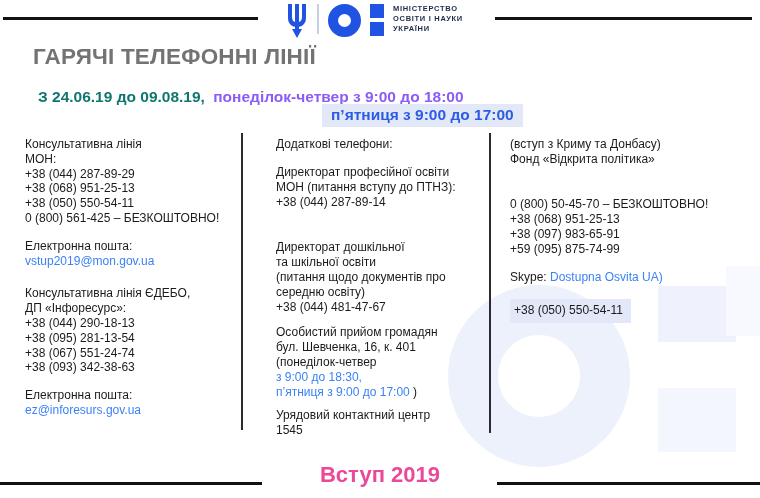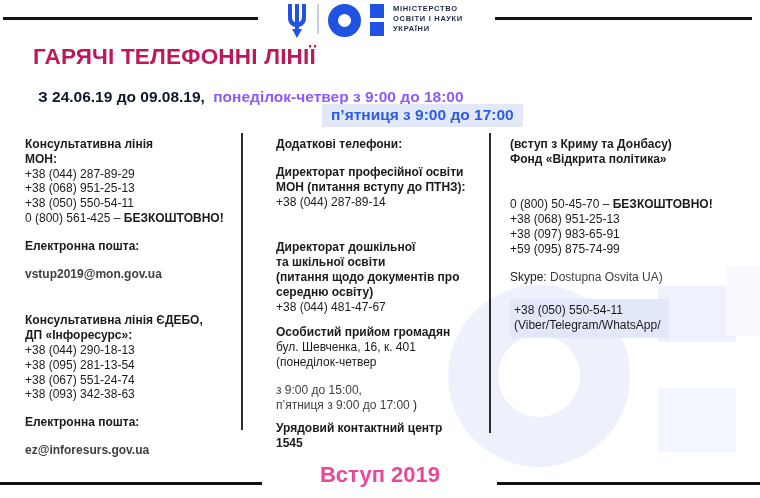--- a/index.html
+++ b/index.html
@@ -27,39 +27,39 @@
   
   .logo { position:absolute; left:286px; top:4px; display:flex; gap:9px; z-index:1; }
   .logo-vbar { width:2px; height:30px; background:#c6cfe8; }
   .logo-ring { width:33px; height:33px; border:10px solid #2153e2; border-radius:50%; }
   .logo-colon { display:flex; flex-direction:column; gap:4px; }
   .logo-colon span { width:14px; height:14px; background:#2153e2; display:block; }
   .ministry { font-size:7.5px; font-weight:bold; letter-spacing:0.7px;
               line-height:10px; color:#1e2a4b; }
   
   .page-title { position:absolute; left:33px; top:44px; z-index:1;
-                font-size:22.5px; font-weight:bold; color:#be185d; letter-spacing:0.2px; }
+                font-size:22.5px; font-weight:bold; color:#737373; letter-spacing:0.2px; }
   .sched1 { position:absolute; left:38px; top:88px; z-index:1;
             font-size:15.5px; font-weight:bold; white-space:nowrap; }
-  .sched1 .dates { color:#0f172a; }
+  .sched1 .dates { color:#0f766e; }
   .sched1 .blue-part { color:#8b5cf6; margin-left:4px; }
   .sched2 { position:absolute; left:322px; top:104px; z-index:1;
             background:#e3e8f8; color:#2b5ce5; font-size:15.5px; font-weight:bold;
             padding:2px 9px 3px 9px; white-space:nowrap; }
   
   .col { position:absolute; top:132px; z-index:1; }
   .col-left  { left:25px;  width:214px; }
   .col-mid   { left:276px; width:222px; }
   .col-right { left:510px; width:248px; }
   .ln { font-size:12px; line-height:14.8px; white-space:nowrap; }
   .lh15 .ln { line-height:15px; }
-  .b { font-weight:bold; }
-  .blue { color:#404040;margin-top:13px; }
+  .b { font-weight:normal; }
+  .blue { color:#3b82f6; }
   .mt13 { margin-top:13px; }
-  .mt32 { margin-top:32px; }
+  .mt32 { margin-top:18px; }
   .mt30 { margin-top:30px; }
   .mt10 { margin-top:10px; }
   .mt8  { margin-top:8px; }
   .mt14 { margin-top:14px; }
   .pad-top5 { padding-top:5px; }
   .hl-block { background:#e3e8f8; padding:4px 8px 5px 4px; display:inline-block; }
   
   .footer-title { position:absolute; left:0; right:0; top:462px; z-index:1;
                   text-align:center; font-size:22px; font-weight:bold; color:#ec4899; }
 </style>
@@ -130,37 +130,36 @@
     <div class="ln b">МОН (питання вступу до ПТНЗ):</div>
     <div class="ln">+38 (044) 287-89-14</div>
     <div class="ln b mt30">Директорат дошкільної</div>
     <div class="ln b">та шкільної освіти</div>
     <div class="ln b">(питання щодо документів про</div>
     <div class="ln b">середню освіту)</div>
     <div class="ln">+38 (044) 481-47-67</div>
     <div class="ln b mt10">Особистий прийом громадян</div>
     <div class="ln">бул. Шевченка, 16, к. 401</div>
     <div class="ln">(понеділок-четвер</div>
-    <div class="ln blue">з 9:00 до 15:00,</div>
+    <div class="ln blue">з 9:00 до 18:30,</div>
     <div class="ln"><span class="blue">п’ятниця з 9:00 до 17:00</span><span> )</span></div>
     <div class="ln b mt8">Урядовий контактний центр</div>
     <div class="ln b">1545</div>
   </div>
 
   <div class="col col-right pad-top5 lh15">
     <div class="ln b">(вступ з Криму та Донбасу)</div>
     <div class="ln b">Фонд «Відкрита політика»</div>
     <div class="ln mt30"><span>0 (800) 50-45-70 – </span><span class="b">БЕЗКОШТОВНО!</span></div>
     <div class="ln">+38 (068) 951-25-13</div>
     <div class="ln">+38 (097) 983-65-91</div>
     <div class="ln">+59 (095) 875-74-99</div>
     <div class="ln mt13"><span>Skype: </span><span class="blue">Dostupna Osvita UA</span><span class="blue">)</span></div>
     <div class="hl-block mt14">
       <div class="ln">+38 (050) 550-54-11</div>
-      <div class="ln">(Viber/Telegram/WhatsApp/</div>
     </div>
   </div>
 
   <div class="rule rule-bl"></div>
   <div class="rule rule-br"></div>
   <div class="footer-title">Вступ 2019</div>
 
 </div>
 
 </body></html>

